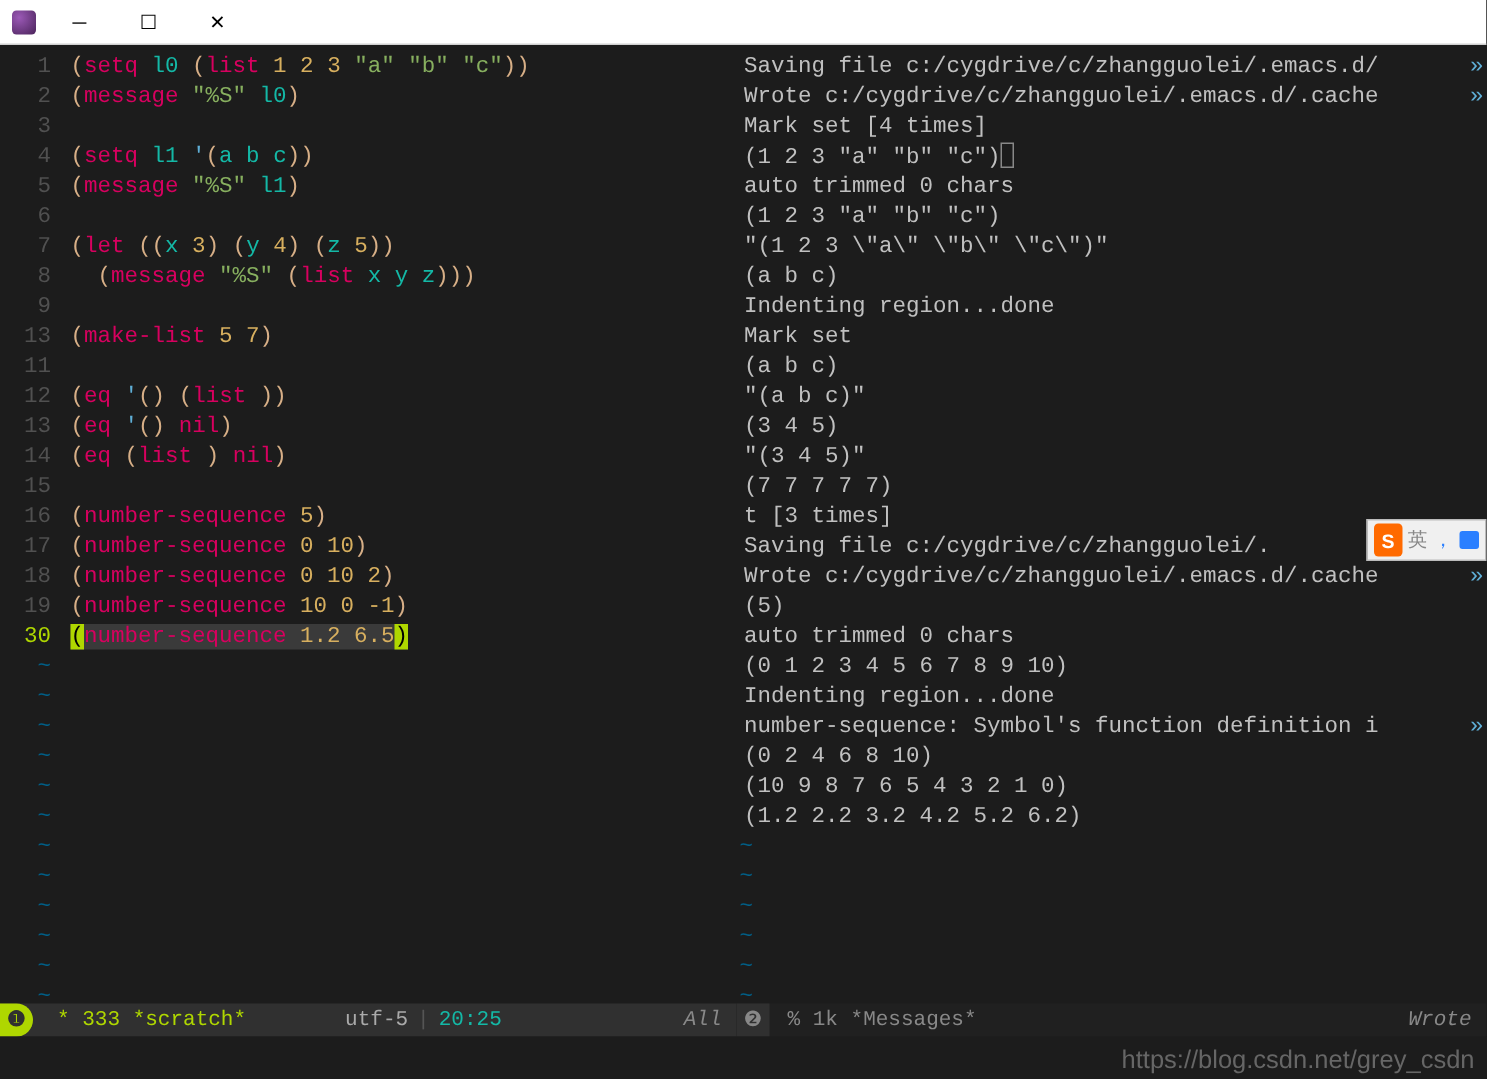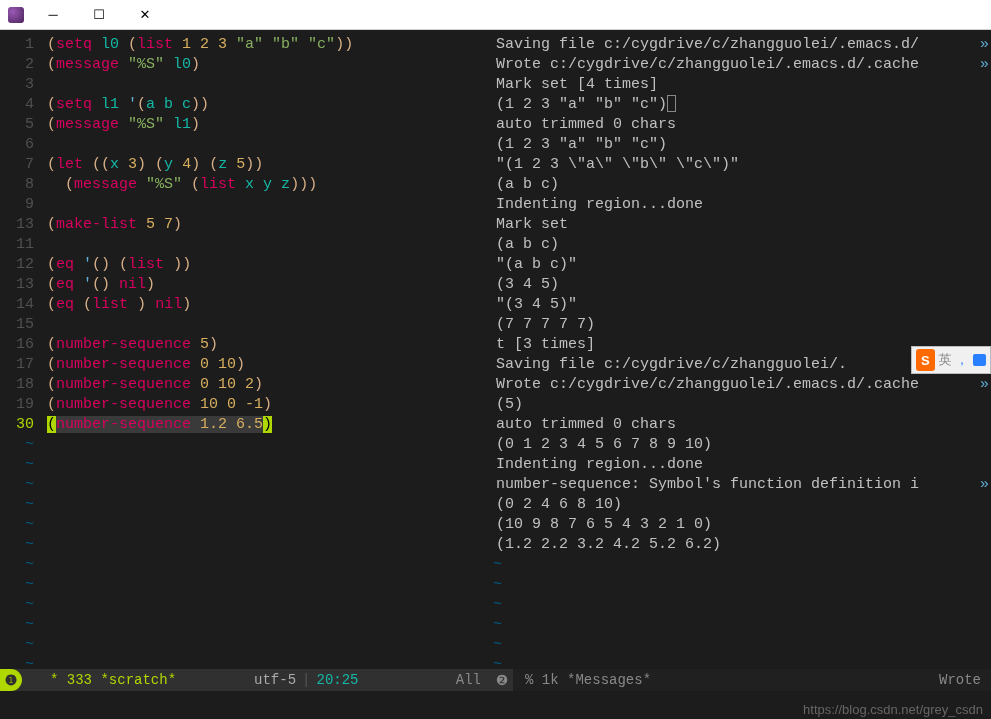--- a/index.html
+++ b/index.html
@@ -93,30 +93,30 @@
   display:flex; align-items:center; justify-content:center;
   border-radius: 0 11px 11px 0;
   font-weight: bold;
 }
 .badge2 {
   width: 22px; height: 22px;
   background: #303030;
   color: #888;
   display:flex; align-items:center; justify-content:center;
 }
-.buf-name { color: #afd700; margin: 0 28px; }
+.buf-name { color: #afd700; margin: 0 16px; }
 .buf-name2 { color: #888; margin: 0 12px; }
 .ml-sep { color: #555; margin: 0 6px; }
-.ml-right { margin-left: auto; padding-right: 10px; }
+.ml-right { margin-left: auto; padding-right: 10px; font-style: italic; }
 .watermark {
   position: absolute;
   bottom: 2px; right: 8px;
   color: #666;
   font-family: Arial, sans-serif;
-  font-size: 13px;
+  font-size: 17px;
   z-index: 10;
 }
 .ime {
   position: absolute;
   right: 0; top: 346px;
   width: 80px; height: 28px;
   background: #f0f0f0;
   border: 1px solid #bbb;
   display:flex; align-items:center;
   font-family: "Segoe UI", sans-serif;

